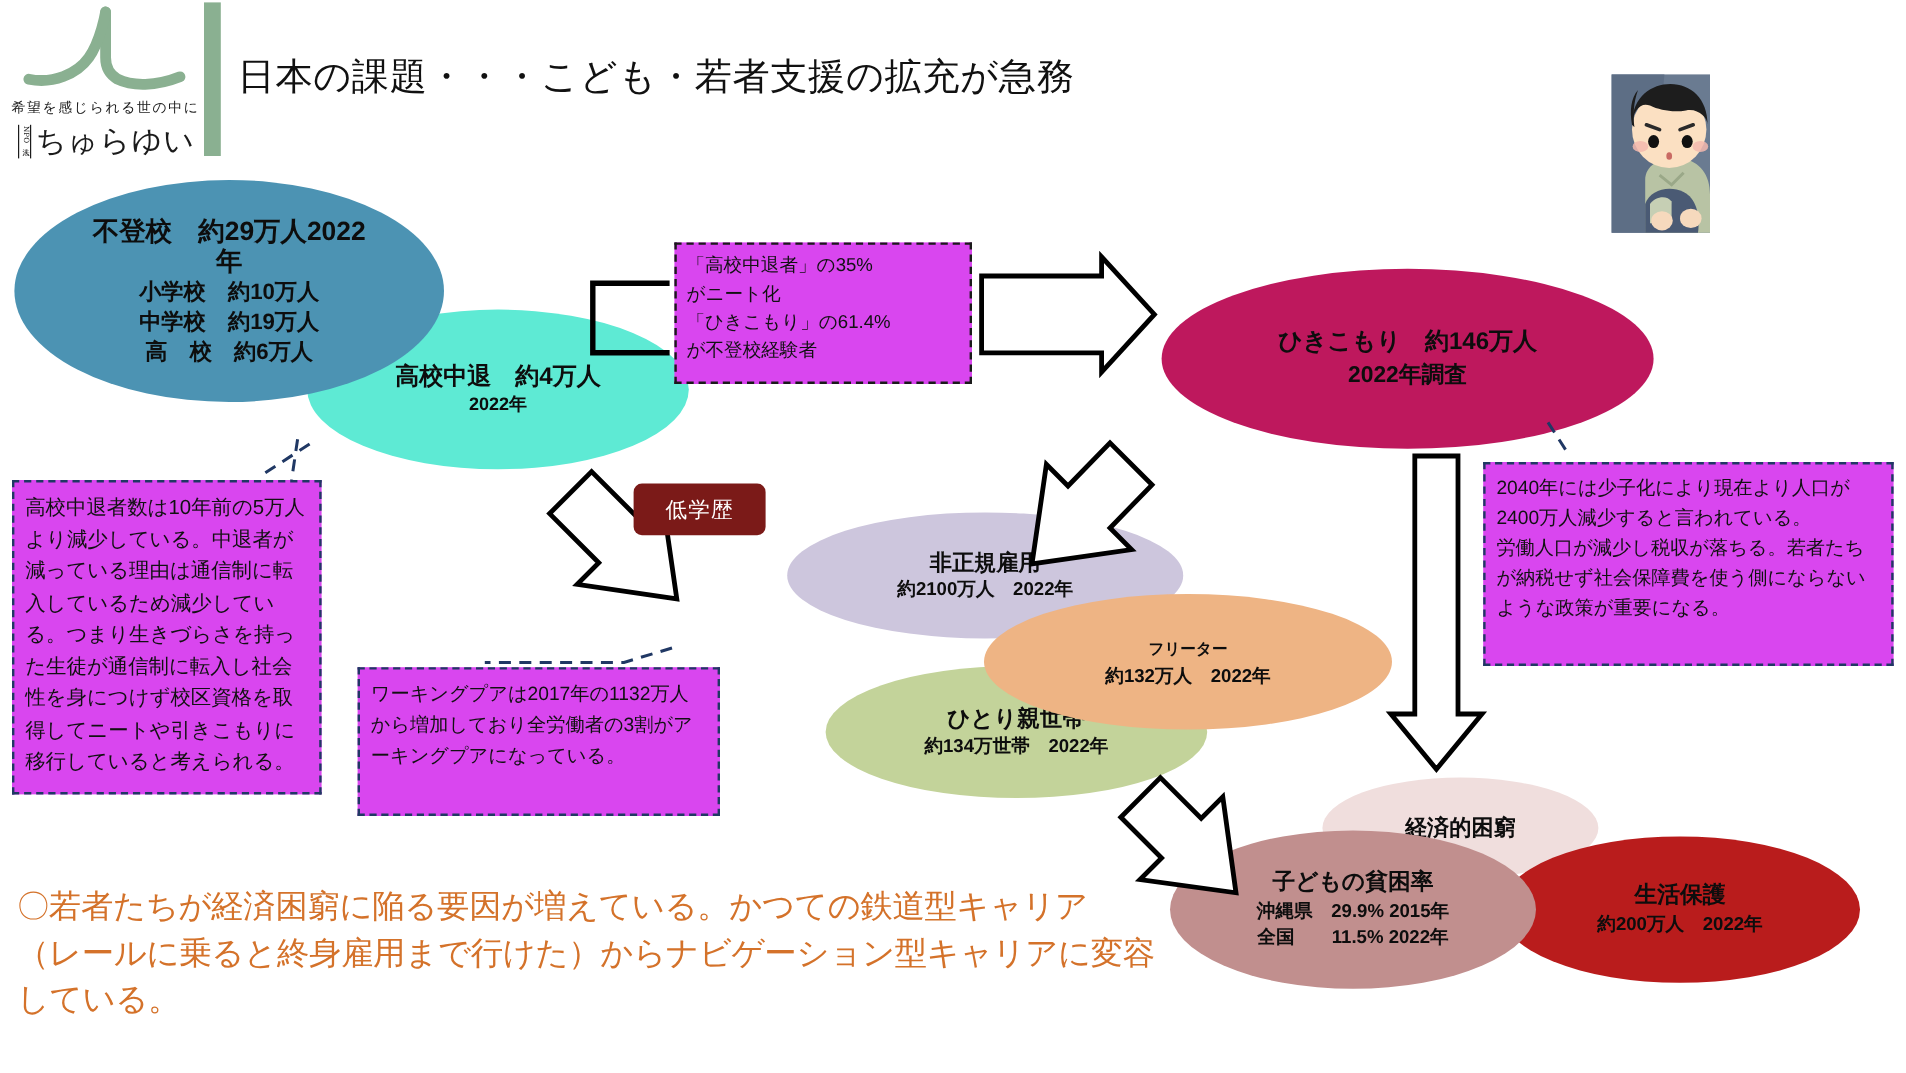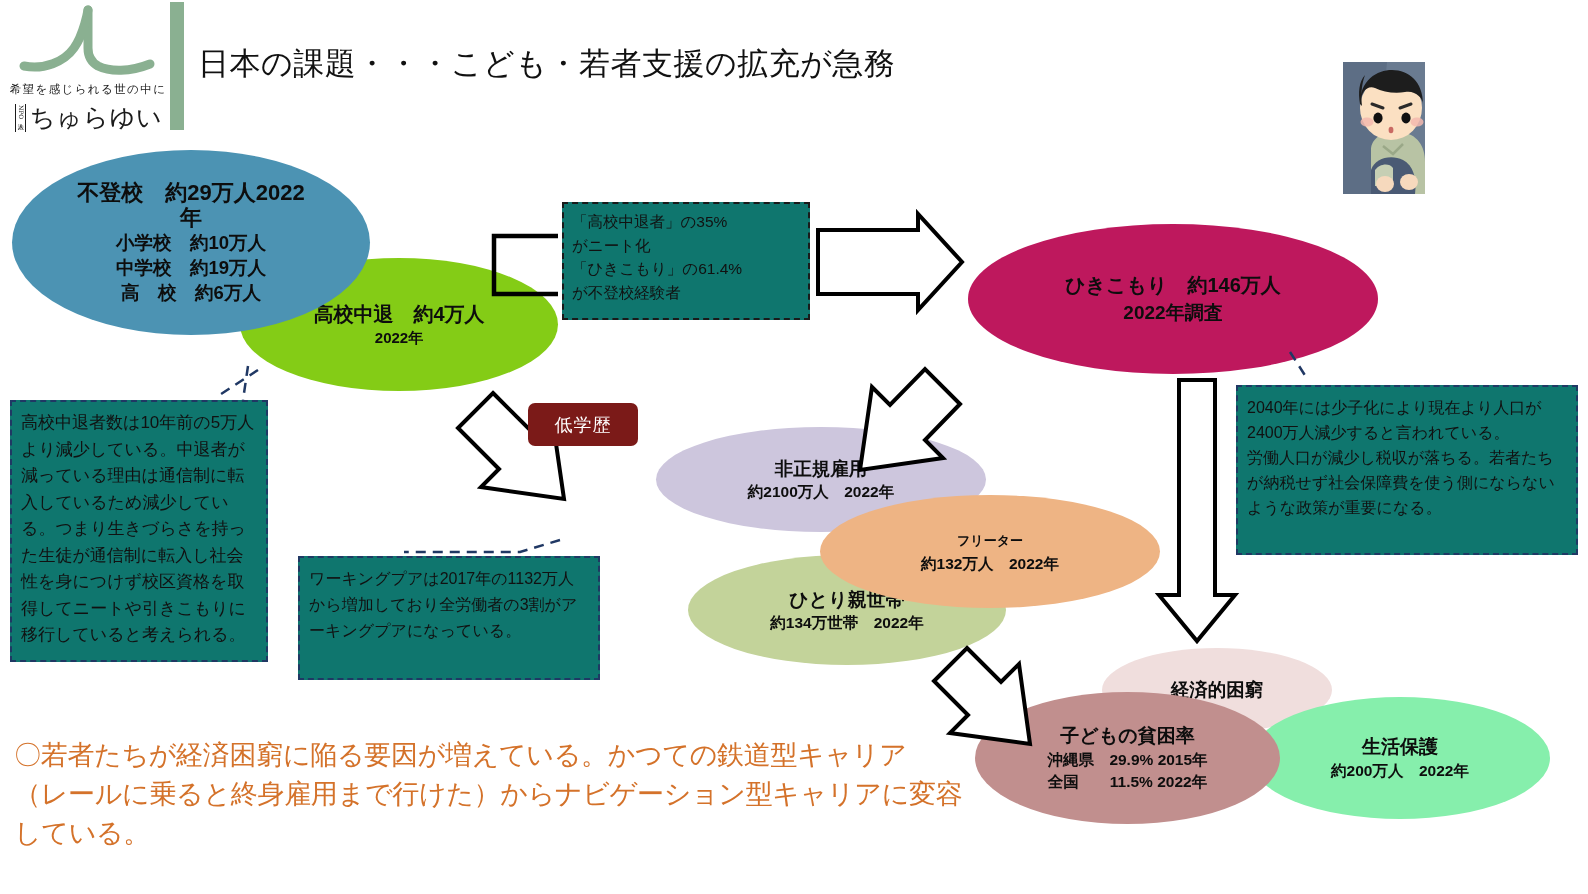--- a/index.html
+++ b/index.html
@@ -94,22 +94,22 @@
   .ell-sub   { font-weight: bold; white-space: nowrap; }
 
   #ell-futoukou {
     left: 12px; top: 150px; width: 358px; height: 185px;
     background: #4c93b3; z-index: 6;
   }
   #ell-futoukou .ell-title { font-size: 22px; line-height: 25px; white-space: normal; width: 240px;}
   #ell-futoukou .ell-sub { font-size: 18.5px; line-height: 25px; }
 
   #ell-chutai {
-    left: 240px; top: 258px; width: 318px; height: 133px;
-    background: #84cc16; z-index: 5;
+    left: 256px; top: 258px; width: 318px; height: 133px;
+    background: #5eead4; z-index: 5;
   }
   #ell-chutai .ell-title { font-size: 20px; line-height: 26px; }
   #ell-chutai .ell-sub { font-size: 15px; line-height: 21px; }
 
   #ell-hikikomori {
     left: 968px; top: 224px; width: 410px; height: 150px;
     background: #be185d; z-index: 4;
   }
   #ell-hikikomori .ell-title { font-size: 20px; line-height: 28px; }
   #ell-hikikomori .ell-sub { font-size: 19px; line-height: 28px; }
@@ -150,30 +150,30 @@
 
   #ell-hinkon {
     left: 975px; top: 692px; width: 305px; height: 132px;
     background: #c18f8e; z-index: 5;
   }
   #ell-hinkon .ell-title { font-size: 19px; line-height: 26px; }
   #ell-hinkon .ell-sub { font-size: 15.5px; line-height: 22px; }
 
   #ell-seikatsu {
     left: 1250px; top: 697px; width: 300px; height: 122px;
-    background: #86efac; z-index: 4;
+    background: #b91c1c; z-index: 4;
   }
   #ell-seikatsu .ell-title { font-size: 19px; line-height: 26px; }
   #ell-seikatsu .ell-sub { font-size: 15.5px; line-height: 22px; }
 
   
   .note-box {
     position: absolute;
     box-sizing: border-box;
-    background: #0f766e;
+    background: #d946ef;
     color: #111111;
     z-index: 7;
   }
   .note-dark  { border: 2.5px dashed #1a1a1a; }
   .note-navy  { border: 2.5px dashed #203864; }
   .note-text  { white-space: pre-line; }
 
   #note-neet {
     left: 562px; top: 202px; width: 248px; height: 118px;
     padding: 6px 8px;

